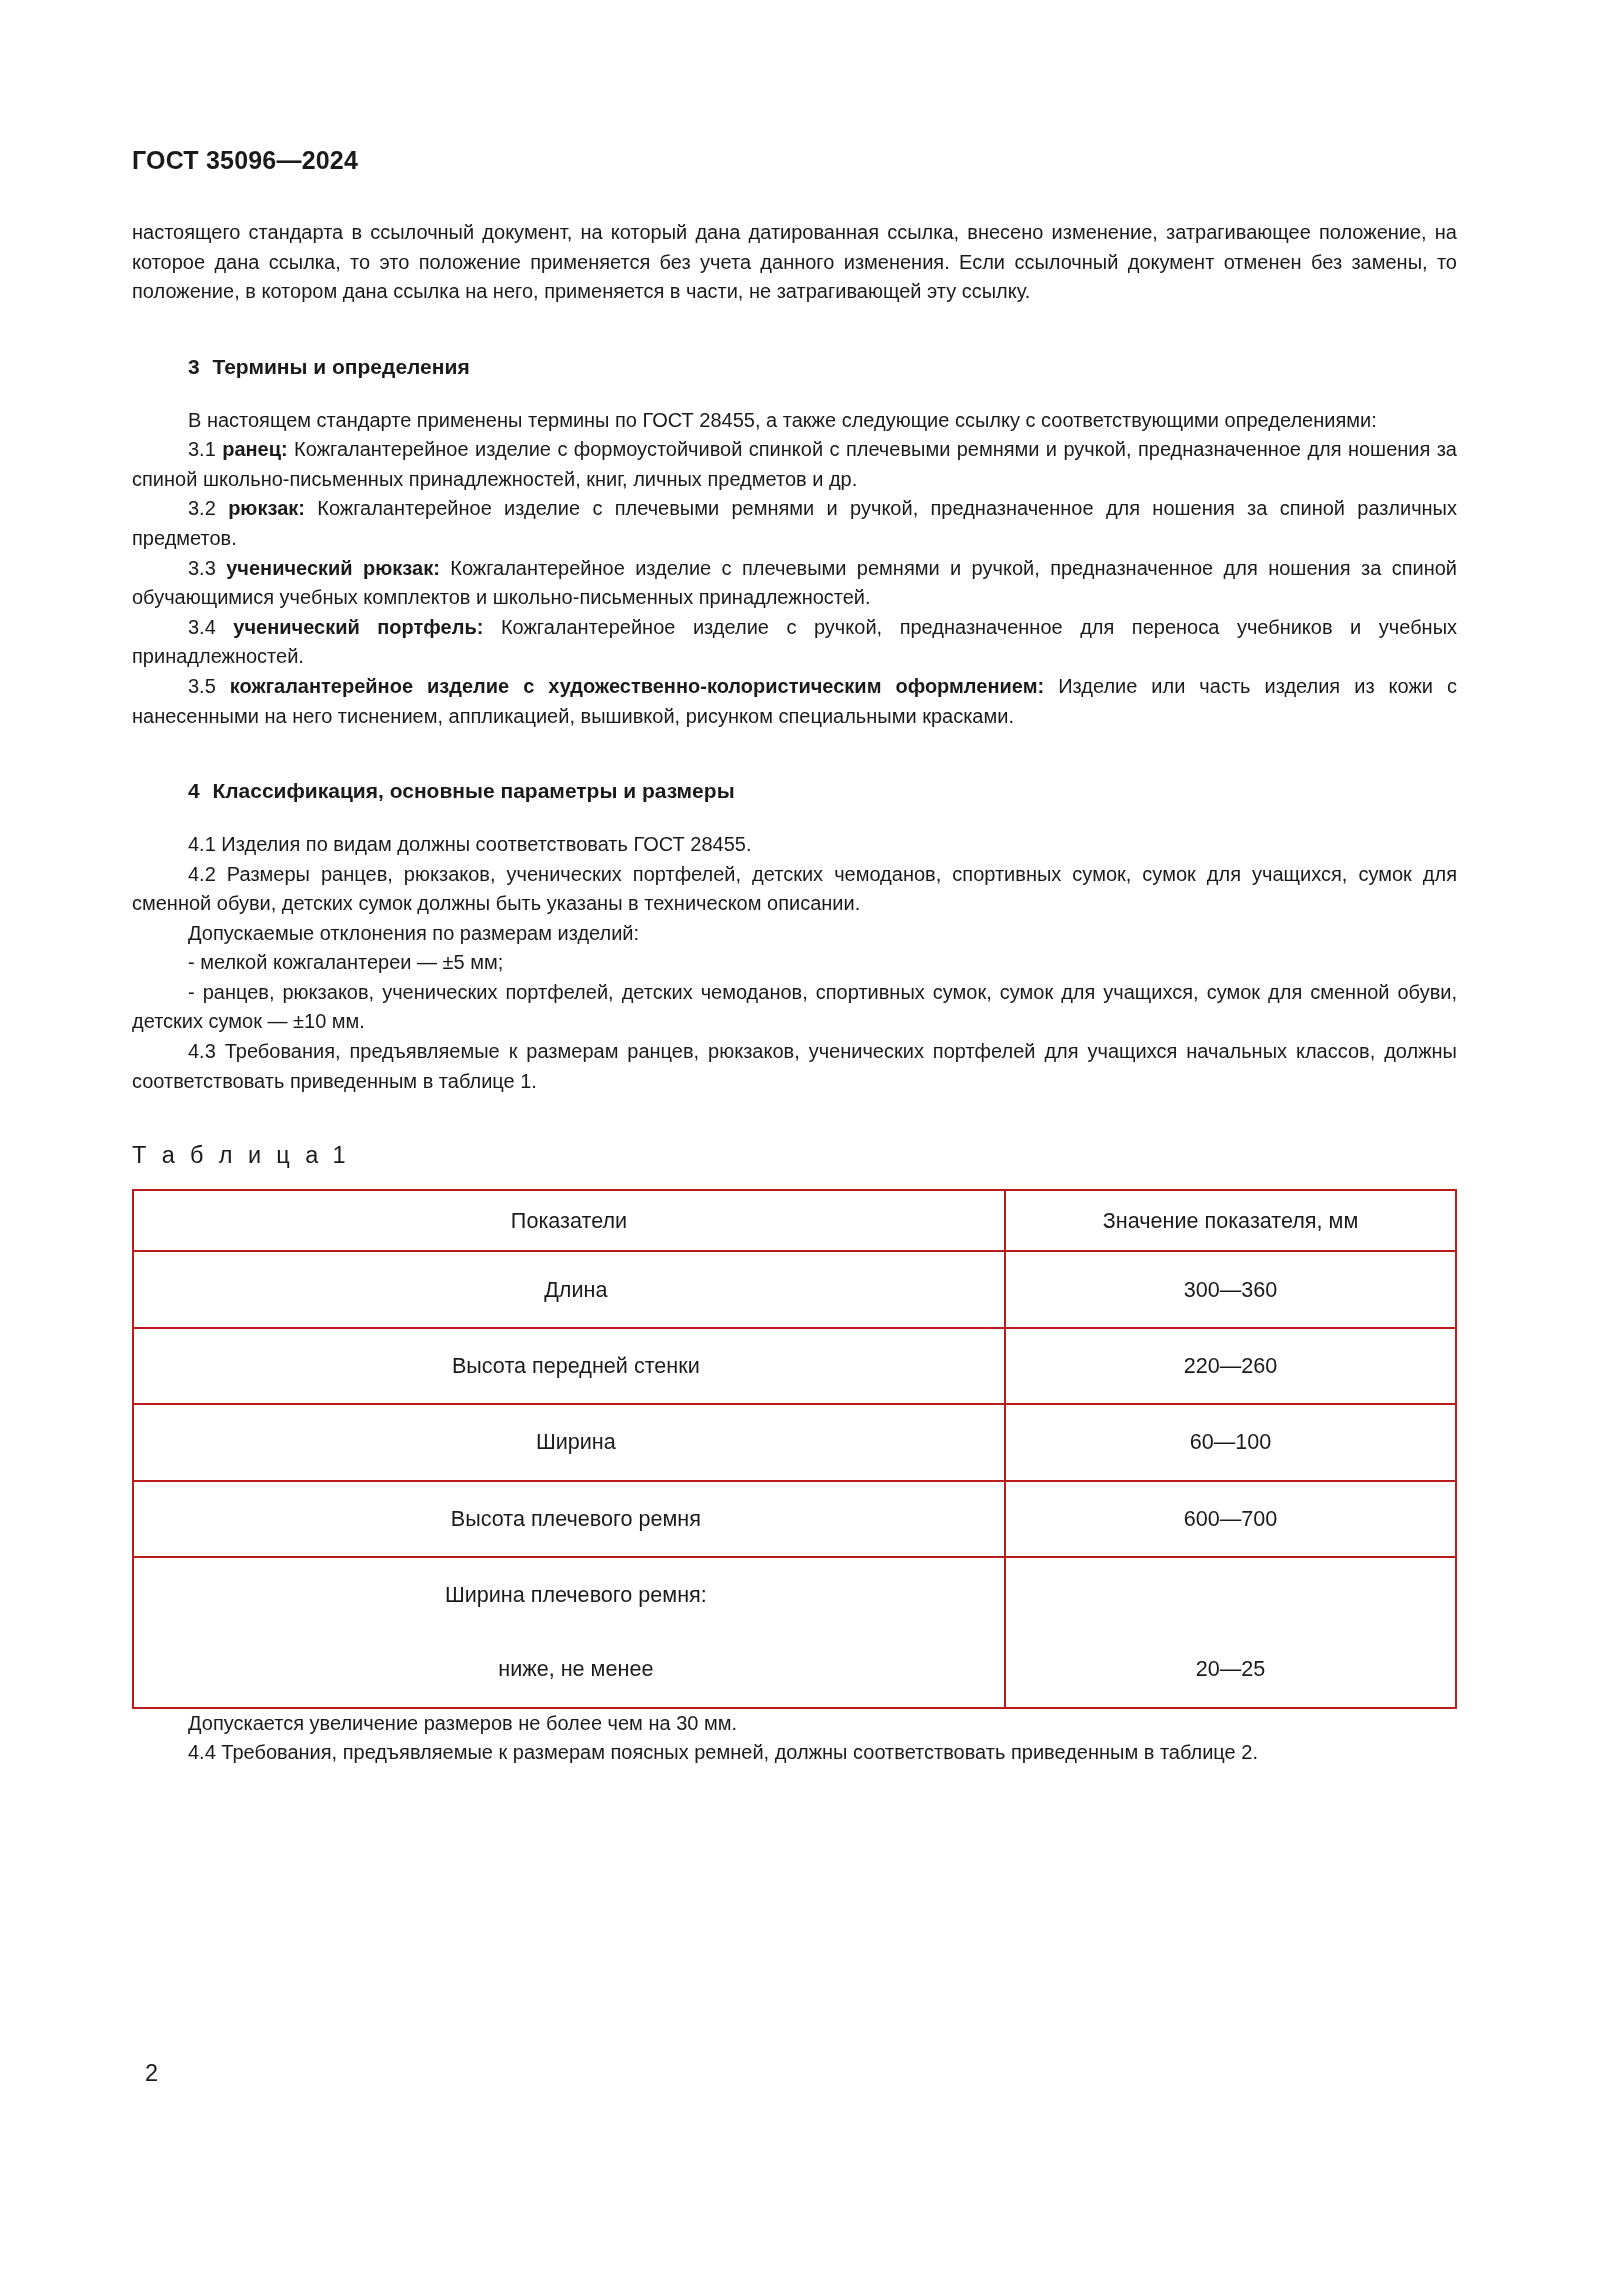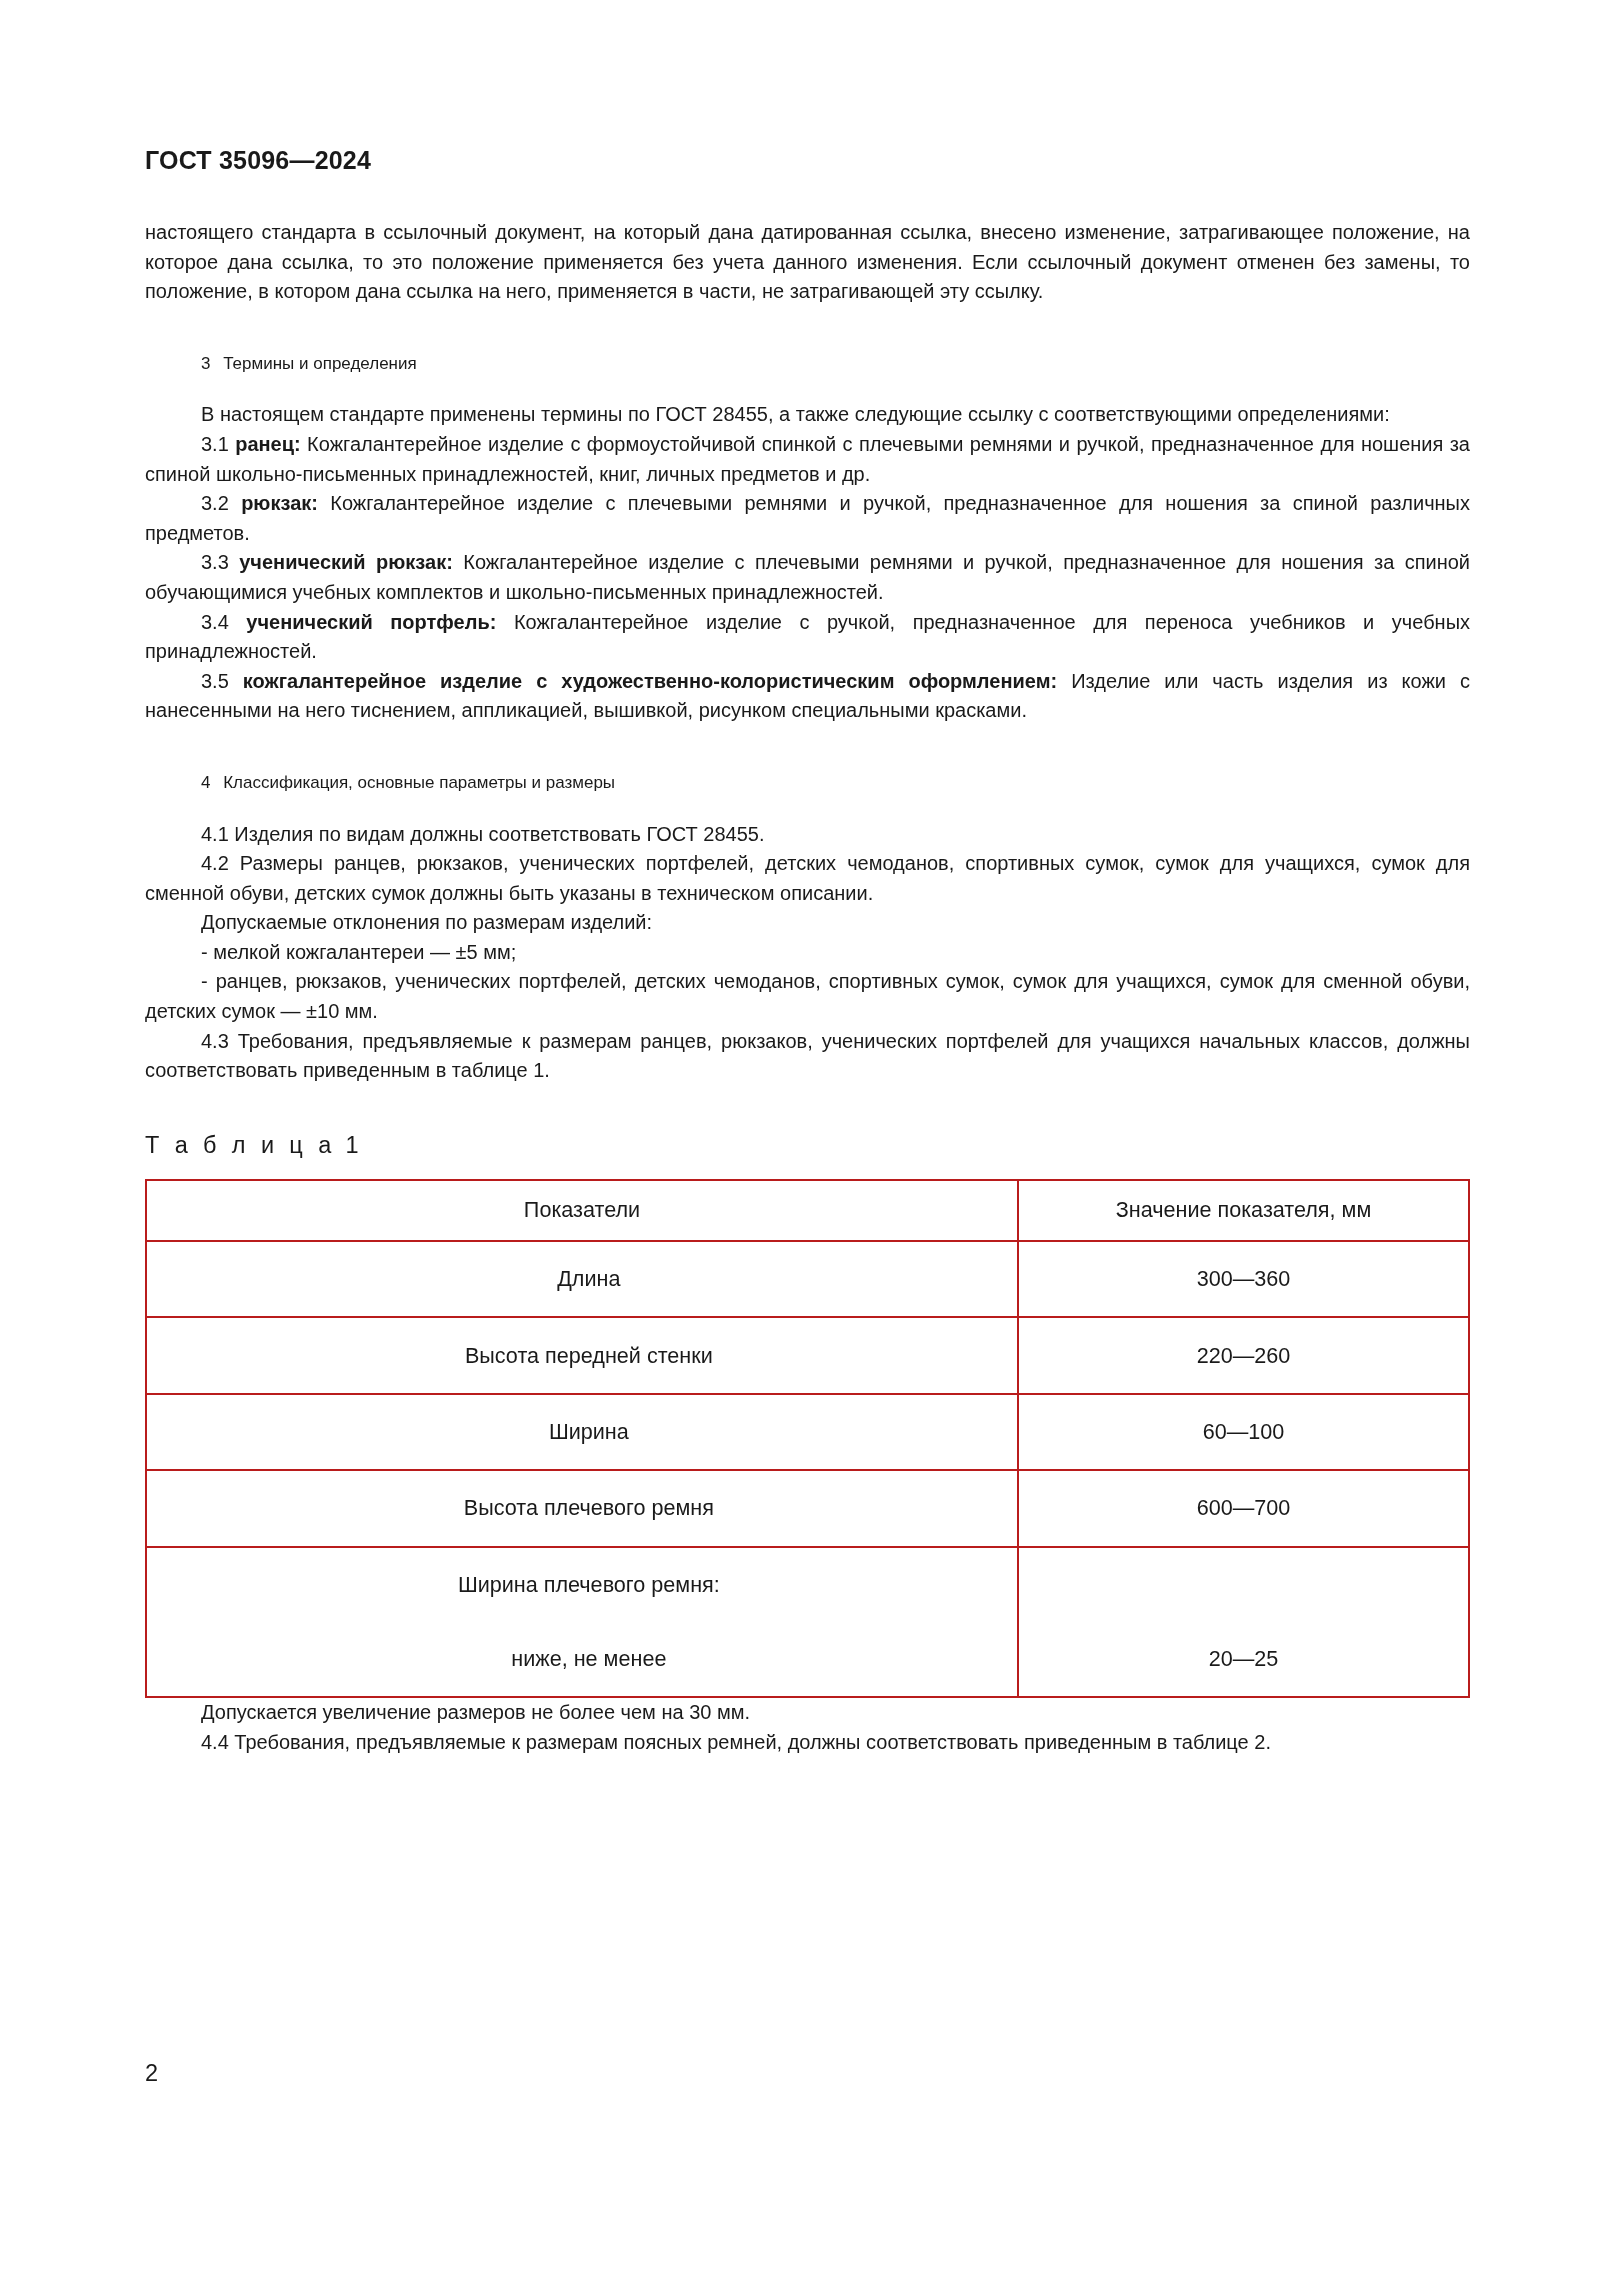--- a/index.html
+++ b/index.html
@@ -14,21 +14,21 @@
   .page {
     position: relative;
     width: 1621px;
     height: 2293px;
     background: #ffffff;
     box-sizing: border-box;
     overflow: hidden;
   }
   .content {
     position: absolute;
-    left: 145px;
+    left: 132px;
     top: 145px;
     width: 1325px;
   }
 
   
   .doc-header {
     font-size: 25px;
     font-weight: bold;
     letter-spacing: 0.2px;
     margin: 0 0 43px 0;
@@ -46,22 +46,22 @@
   }
   p.para.indent {
     text-indent: 56px;
   }
   p.para.noindent {
     text-indent: 0;
   }
 
   
   h2.section {
-    font-size: 17px;
-    font-weight: normal;
+    font-size: 21px;
+    font-weight: bold;
     margin: 46px 0 25.5px 0;
     padding-left: 56px;
     line-height: 1.3;
   }
   h2.section .num {
     margin-right: 12.7px;
   }
 
   b.term { font-weight: bold; }
 

